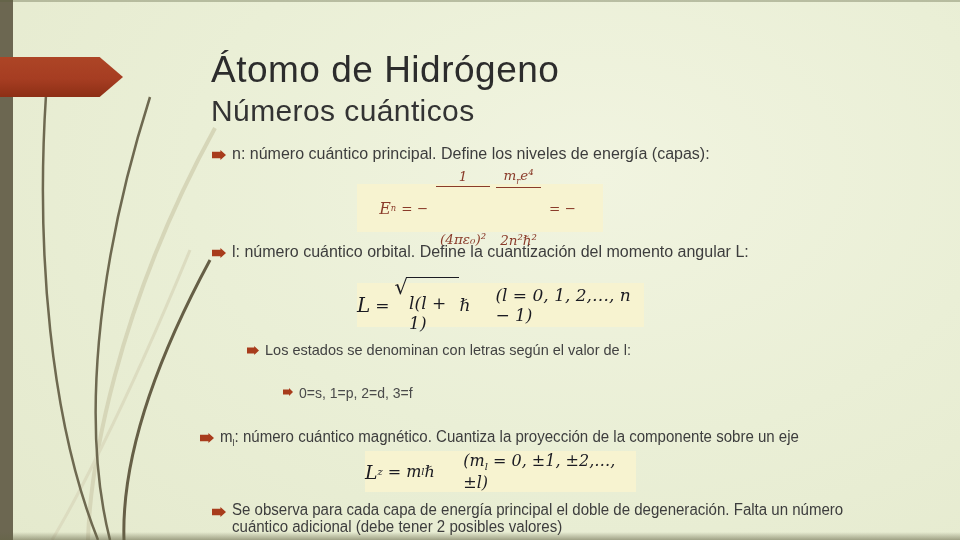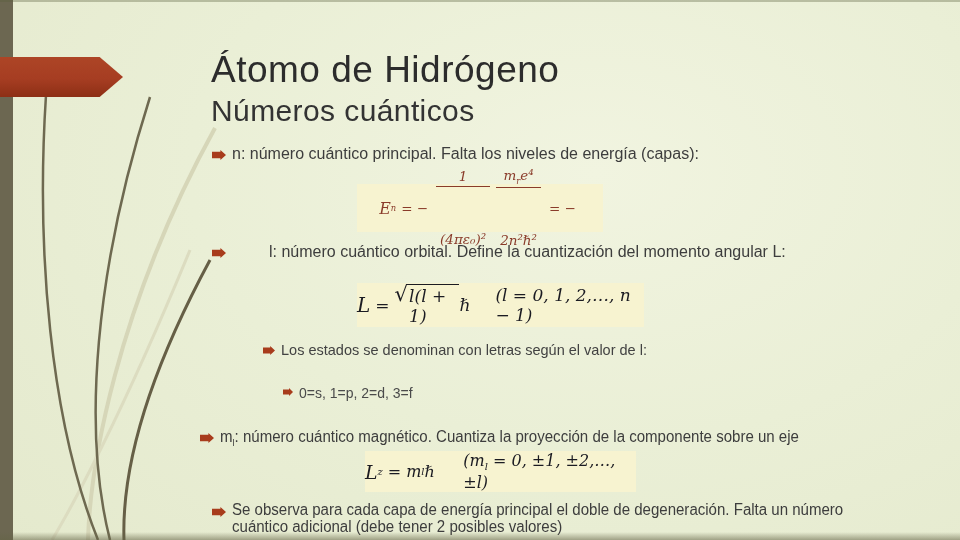--- a/index.html
+++ b/index.html
@@ -43,21 +43,21 @@
   .fx-magnetic{left:365px;top:451px;width:271px;height:41px;color:#1b1b22;font-size:16px;}
   .formula-box sub{font-size:.62em;}
   .mrow{display:inline-flex;align-items:center;}
   .lhs{font-size:1.18em;}
   .rel{margin:0 5px;font-style:normal;}
   .frac{display:inline-flex;flex-direction:column;text-align:center;vertical-align:middle;margin:0 3px;}
   .frac .num{display:block;padding:0 4px 1px;border-bottom:1.3px solid currentColor;line-height:1.15;}
   .frac .den{display:block;padding:1px 4px 0;line-height:1.15;margin-top:44px;}
   .sqrt{display:inline-flex;align-items:flex-start;}
   .sqrt .sign{font-style:normal;font-size:1.25em;line-height:.95;}
-  .sqrt .radicand{border-top:1.4px solid currentColor;padding:1px 3px 0 1px;}
+  .sqrt .radicand{border-top:1.4px solid currentColor;padding:15px 3px 0 1px;}
   .gap{display:inline-block;width:30px;}
 </style>
 </head>
 <body>
 
 <div class="slide">
 
   <svg class="wisps" width="340" height="450" viewBox="0 0 340 450">
     <path d="M215,38 C115,220 90,380 88,450" stroke="#d6d6b8" stroke-width="4" fill="none"></path>
     <path d="M190,160 C120,330 70,420 52,450" stroke="#dcdcc0" stroke-width="3" fill="none"></path>
@@ -69,60 +69,60 @@
   <div class="left-stripe"></div>
   <div class="arrow-banner"></div>
 
   <header class="title-block">
     <h1 class="title">Átomo de Hidrógeno</h1>
     <h2 class="subtitle">Números cuánticos</h2>
   </header>
 
   <div class="bullet" style="left:212px;top:145px;">
     <span class="b-icon i-lg"></span>
-    <span class="b-text lvl1">n: número cuántico principal. Falta los niveles de energía (capas):</span>
+    <span class="b-text lvl1">n: número cuántico principal. Define los niveles de energía (capas):</span>
   </div>
 
   <div class="formula-box fx-energy">
     <span class="mrow">
       <span class="lhs">E</span>
         <sub>n</sub>
       <span class="rel">= −</span>
       <span class="frac">
         <span class="num">1</span>
         <span class="den">(4πε₀)²</span>
       </span>
       <span class="frac">
         <span class="num"><span>m</span><sub>r</sub><span>e⁴</span></span>
         <span class="den">2n²ℏ²</span>
       </span>
       <span class="rel">= −</span>
     </span>
   </div>
 
-  <div class="bullet" style="left:212px;top:243px;gap:37px;">
+  <div class="bullet" style="left:212px;top:243px;">
     <span class="b-icon i-lg"></span>
     <span class="b-text lvl1">l: número cuántico orbital. Define la cuantización del momento angular L:</span>
   </div>
 
   <div class="formula-box fx-angular">
     <span class="mrow">
       <span class="lhs">L</span>
       <span class="rel">=</span>
       <span class="sqrt">
         <span class="sign">√</span>
         <span class="radicand">l(l + 1)</span>
       </span>
       <span>ℏ</span>
       <span class="gap"></span>
       <span>(l = 0, 1, 2,…, n − 1)</span>
     </span>
   </div>
 
-  <div class="bullet" style="left:263px;top:342px;text-align:right;">
+  <div class="bullet" style="left:247px;top:342px;text-align:right;">
     <span class="b-icon i-md"></span>
     <span class="b-text lvl2">Los estados se denominan con letras según el valor de l:</span>
   </div>
 
   <div class="bullet" style="left:283px;top:385px;">
     <span class="b-icon i-sm"></span>
     <span class="b-text lvl3">0=s, 1=p, 2=d, 3=f</span>
   </div>
 
   <div class="bullet" style="left:200px;top:428px;">

